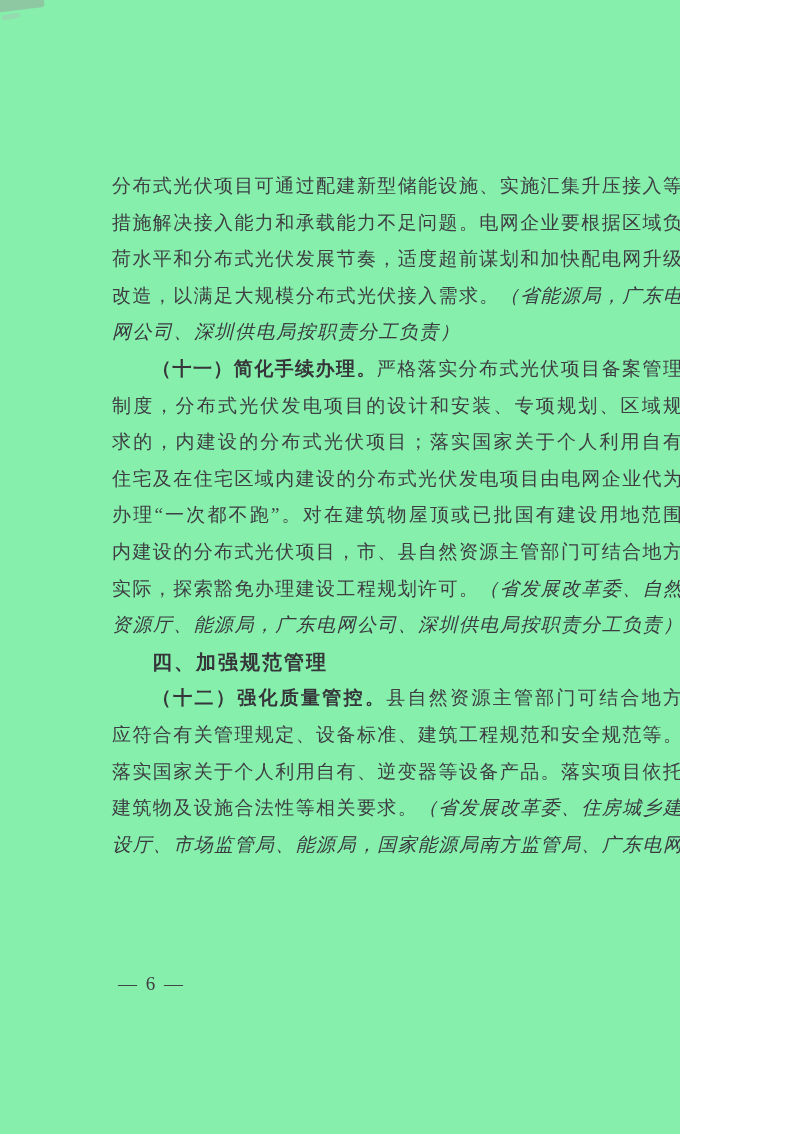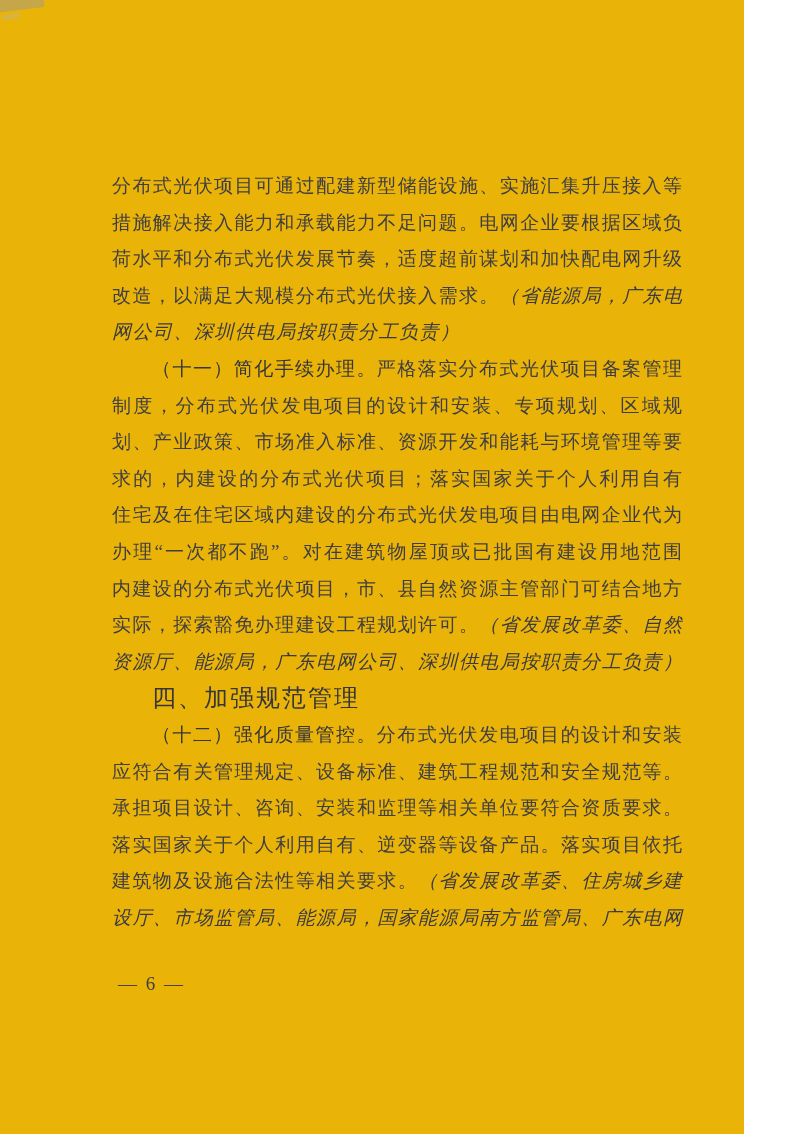--- a/index.html
+++ b/index.html
@@ -2,23 +2,23 @@
 <html><head>
 <meta charset="utf-8">
 <style>
   html, body {
     margin: 0;
     padding: 0;
     background: #ffffff;
   }
   .page {
     position: relative;
-    width: 744px;
+    width: 680px;
     height: 1134px;
-    background: #eab308;
+    background: #86efac;
     overflow: hidden;
     font-family: "Liberation Serif", "DejaVu Serif", serif;
     color: #3e3e43;
   }
   
   .smudge {
     position: absolute;
     left: -8px;
     top: -5px;
     width: 52px;
@@ -56,27 +56,27 @@
   }
   .line.indent { padding-left: 40px; }
   .line.free {
     text-align: left;
     text-align-last: left;
     letter-spacing: 1.5px;
   }
   .line.heading-line {
     font-family: "Liberation Sans", "DejaVu Sans", sans-serif;
     font-weight: bold;
-    font-size: 24px;
+    font-size: 20px;
     color: #333338;
     letter-spacing: 2px;
   }
   .seg-body { font-weight: normal; }
   .seg-lead {
-    font-weight: normal;
+    font-weight: bold;
     color: #35353a;
   }
   .seg-kai {
     font-style: italic;
     font-weight: 500;
     color: #3a3a40;
     text-align: right;
   }
   .page-number {
     position: absolute;
@@ -97,30 +97,28 @@
   <div class="smudge2"></div>
 
   <div class="textcol">
       <div class="line"><span class="seg-body">分布式光伏项目可通过配建新型储能设施、实施汇集升压接入等</span></div>
       <div class="line"><span class="seg-body">措施解决接入能力和承载能力不足问题。电网企业要根据区域负</span></div>
       <div class="line"><span class="seg-body">荷水平和分布式光伏发展节奏，适度超前谋划和加快配电网升级</span></div>
       <div class="line"><span class="seg-body">改造，以满足大规模分布式光伏接入需求。</span><span class="seg-kai">（省能源局，广东电</span></div>
       <div class="line free"><span class="seg-kai">网公司、深圳供电局按职责分工负责）</span></div>
       <div class="line indent"><span class="seg-lead">（十一）简化手续办理。</span><span class="seg-body">严格落实分布式光伏项目备案管理</span></div>
       <div class="line"><span class="seg-body">制度，分布式光伏发电项目的设计和安装、专项规划、区域规</span></div>
-      <div class="line"><span class="seg-body">划、产业政策、市场准入标准、资源开发和能耗与环境管理等要</span></div>
       <div class="line"><span class="seg-body">求的，内建设的分布式光伏项目；落实国家关于个人利用自有</span></div>
       <div class="line"><span class="seg-body">住宅及在住宅区域内建设的分布式光伏发电项目由电网企业代为</span></div>
       <div class="line"><span class="seg-body">办理“一次都不跑”。对在建筑物屋顶或已批国有建设用地范围</span></div>
       <div class="line"><span class="seg-body">内建设的分布式光伏项目，市、县自然资源主管部门可结合地方</span></div>
       <div class="line"><span class="seg-body">实际，探索豁免办理建设工程规划许可。</span><span class="seg-kai">（省发展改革委、自然</span></div>
       <div class="line"><span class="seg-kai">资源厅、能源局，广东电网公司、深圳供电局按职责分工负责）</span></div>
       <div class="line indent free heading-line"><span class="seg-lead">四、加强规范管理</span></div>
-      <div class="line indent"><span class="seg-lead">（十二）强化质量管控。</span><span class="seg-body">分布式光伏发电项目的设计和安装</span></div>
+      <div class="line indent"><span class="seg-lead">（十二）强化质量管控。</span><span class="seg-body">县自然资源主管部门可结合地方</span></div>
       <div class="line"><span class="seg-body">应符合有关管理规定、设备标准、建筑工程规范和安全规范等。</span></div>
-      <div class="line"><span class="seg-body">承担项目设计、咨询、安装和监理等相关单位要符合资质要求。</span></div>
       <div class="line"><span class="seg-body">落实国家关于个人利用自有、逆变器等设备产品。落实项目依托</span></div>
       <div class="line"><span class="seg-body">建筑物及设施合法性等相关要求。</span><span class="seg-kai">（省发展改革委、住房城乡建</span></div>
       <div class="line"><span class="seg-kai">设厅、市场监管局、能源局，国家能源局南方监管局、广东电网</span></div>
     </div>
 
   <div class="page-number">— 6 —</div>
 </div>
 
 </body></html>

